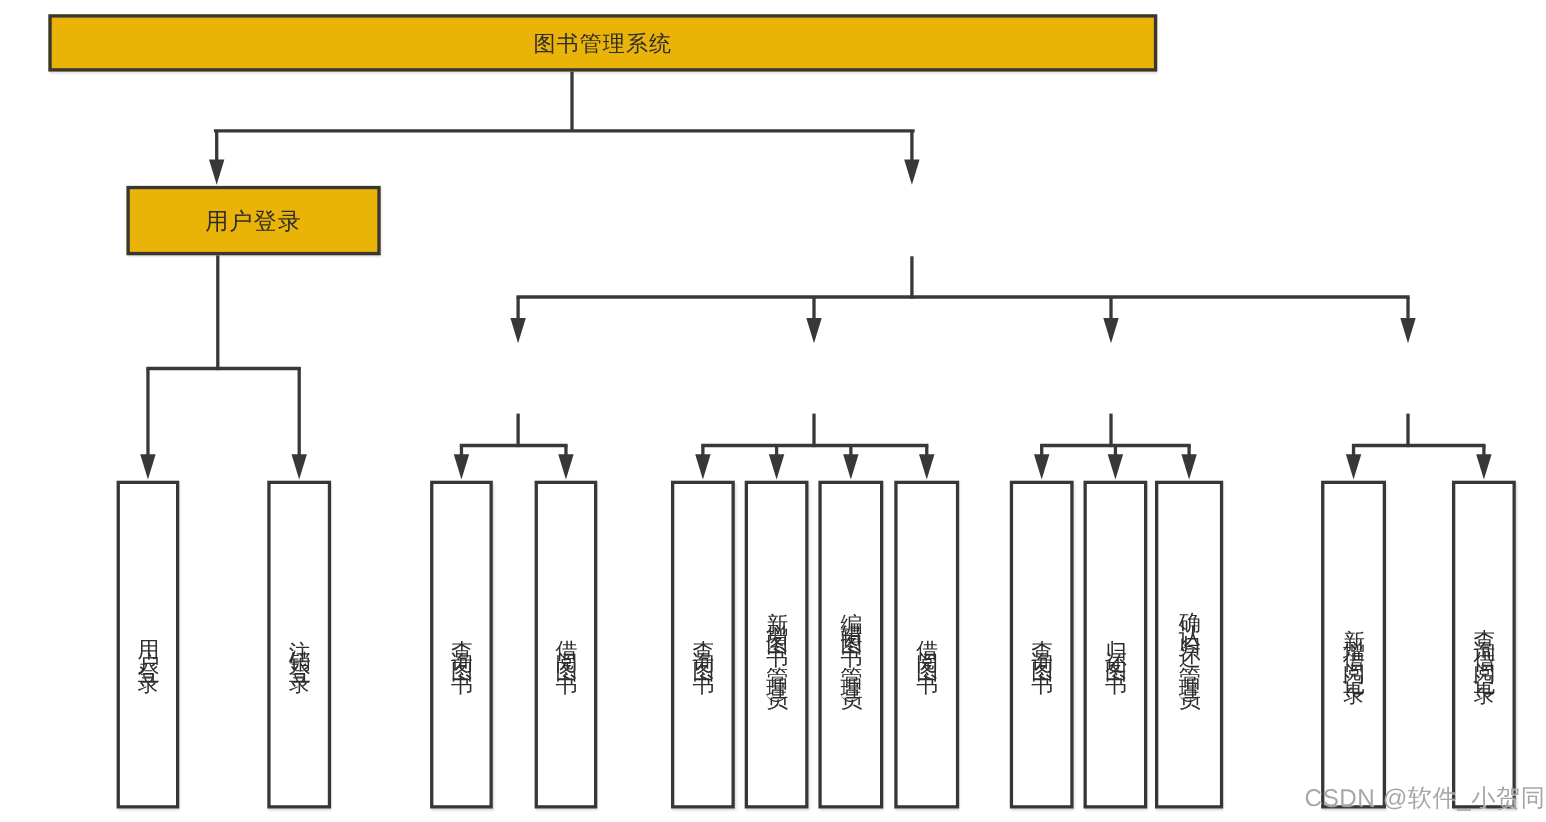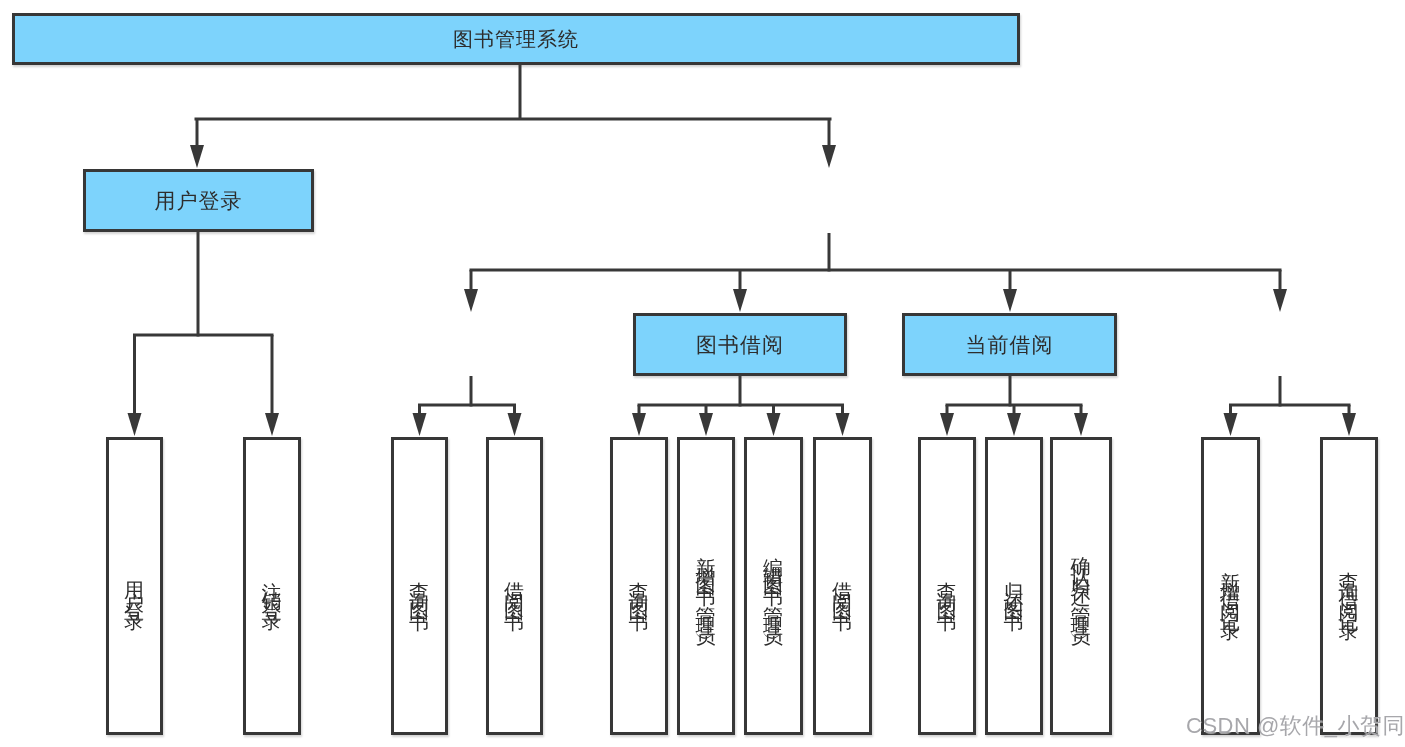--- a/index.html
+++ b/index.html
@@ -7,28 +7,29 @@
     position:relative;
     width:1405px;height:747px;
     overflow:hidden;
     font-family:"Liberation Sans","DejaVu Sans",sans-serif;
   }
   #canvas{position:absolute;left:0;top:0;width:1405px;height:747px;}
   svg.connectors{position:absolute;left:0;top:0;z-index:1;}
   .node{
     position:absolute;
     box-sizing:border-box;
-    background:#7dd3fc;
+    background:#eab308;
     border:3px solid #373737;
     display:flex;align-items:center;justify-content:center;
     color:#2d2d2d;
     font-size:21px;
     letter-spacing:1px;
     z-index:2;
     box-shadow:1px 2px 2px rgba(80,80,80,0.25);
+    margin-left:32px;
   }
   .node.root{font-size:20px;}
   .leaf{
     position:absolute;
     top:437px;height:298px;
     box-sizing:border-box;
     background:#ffffff;
     border:3px solid #373737;
     display:flex;align-items:center;justify-content:center;
     writing-mode:vertical-rl;
@@ -108,22 +109,20 @@
       <polygon points="1014,436 1007,413 1021,413" fill="#383838"></polygon>
       <polygon points="1081,436 1074,413 1088,413" fill="#383838"></polygon>
       <polygon points="1230.5,436 1223.5,413 1237.5,413" fill="#383838"></polygon>
       <polygon points="1349,436 1342,413 1356,413" fill="#383838"></polygon>
     </svg>
 
   <div class="node root" style="left:12px;top:13px;width:1008px;height:52px;">图书管理系统</div>
 
   <div class="node" style="left:83px;top:169px;width:231px;height:63px;">用户登录</div>
 
-  <div class="node" style="left:633px;top:313px;width:214px;height:63px;">图书借阅</div>
-  <div class="node" style="left:902px;top:313px;width:215px;height:63px;">当前借阅</div>
 
   <div class="leaf" style="left:106px;width:57px;">用户登录</div>
   <div class="leaf" style="left:243px;width:58px;">注销登录</div>
 
   <div class="leaf" style="left:391px;width:57px;">查询图书</div>
   <div class="leaf" style="left:486px;width:57px;">借阅图书</div>
 
   <div class="leaf" style="left:610px;width:58px;">查询图书</div>
   <div class="leaf" style="left:677px;width:58px;">新增图书（管理员）</div>
   <div class="leaf" style="left:744px;width:59px;">编辑图书（管理员）</div>

